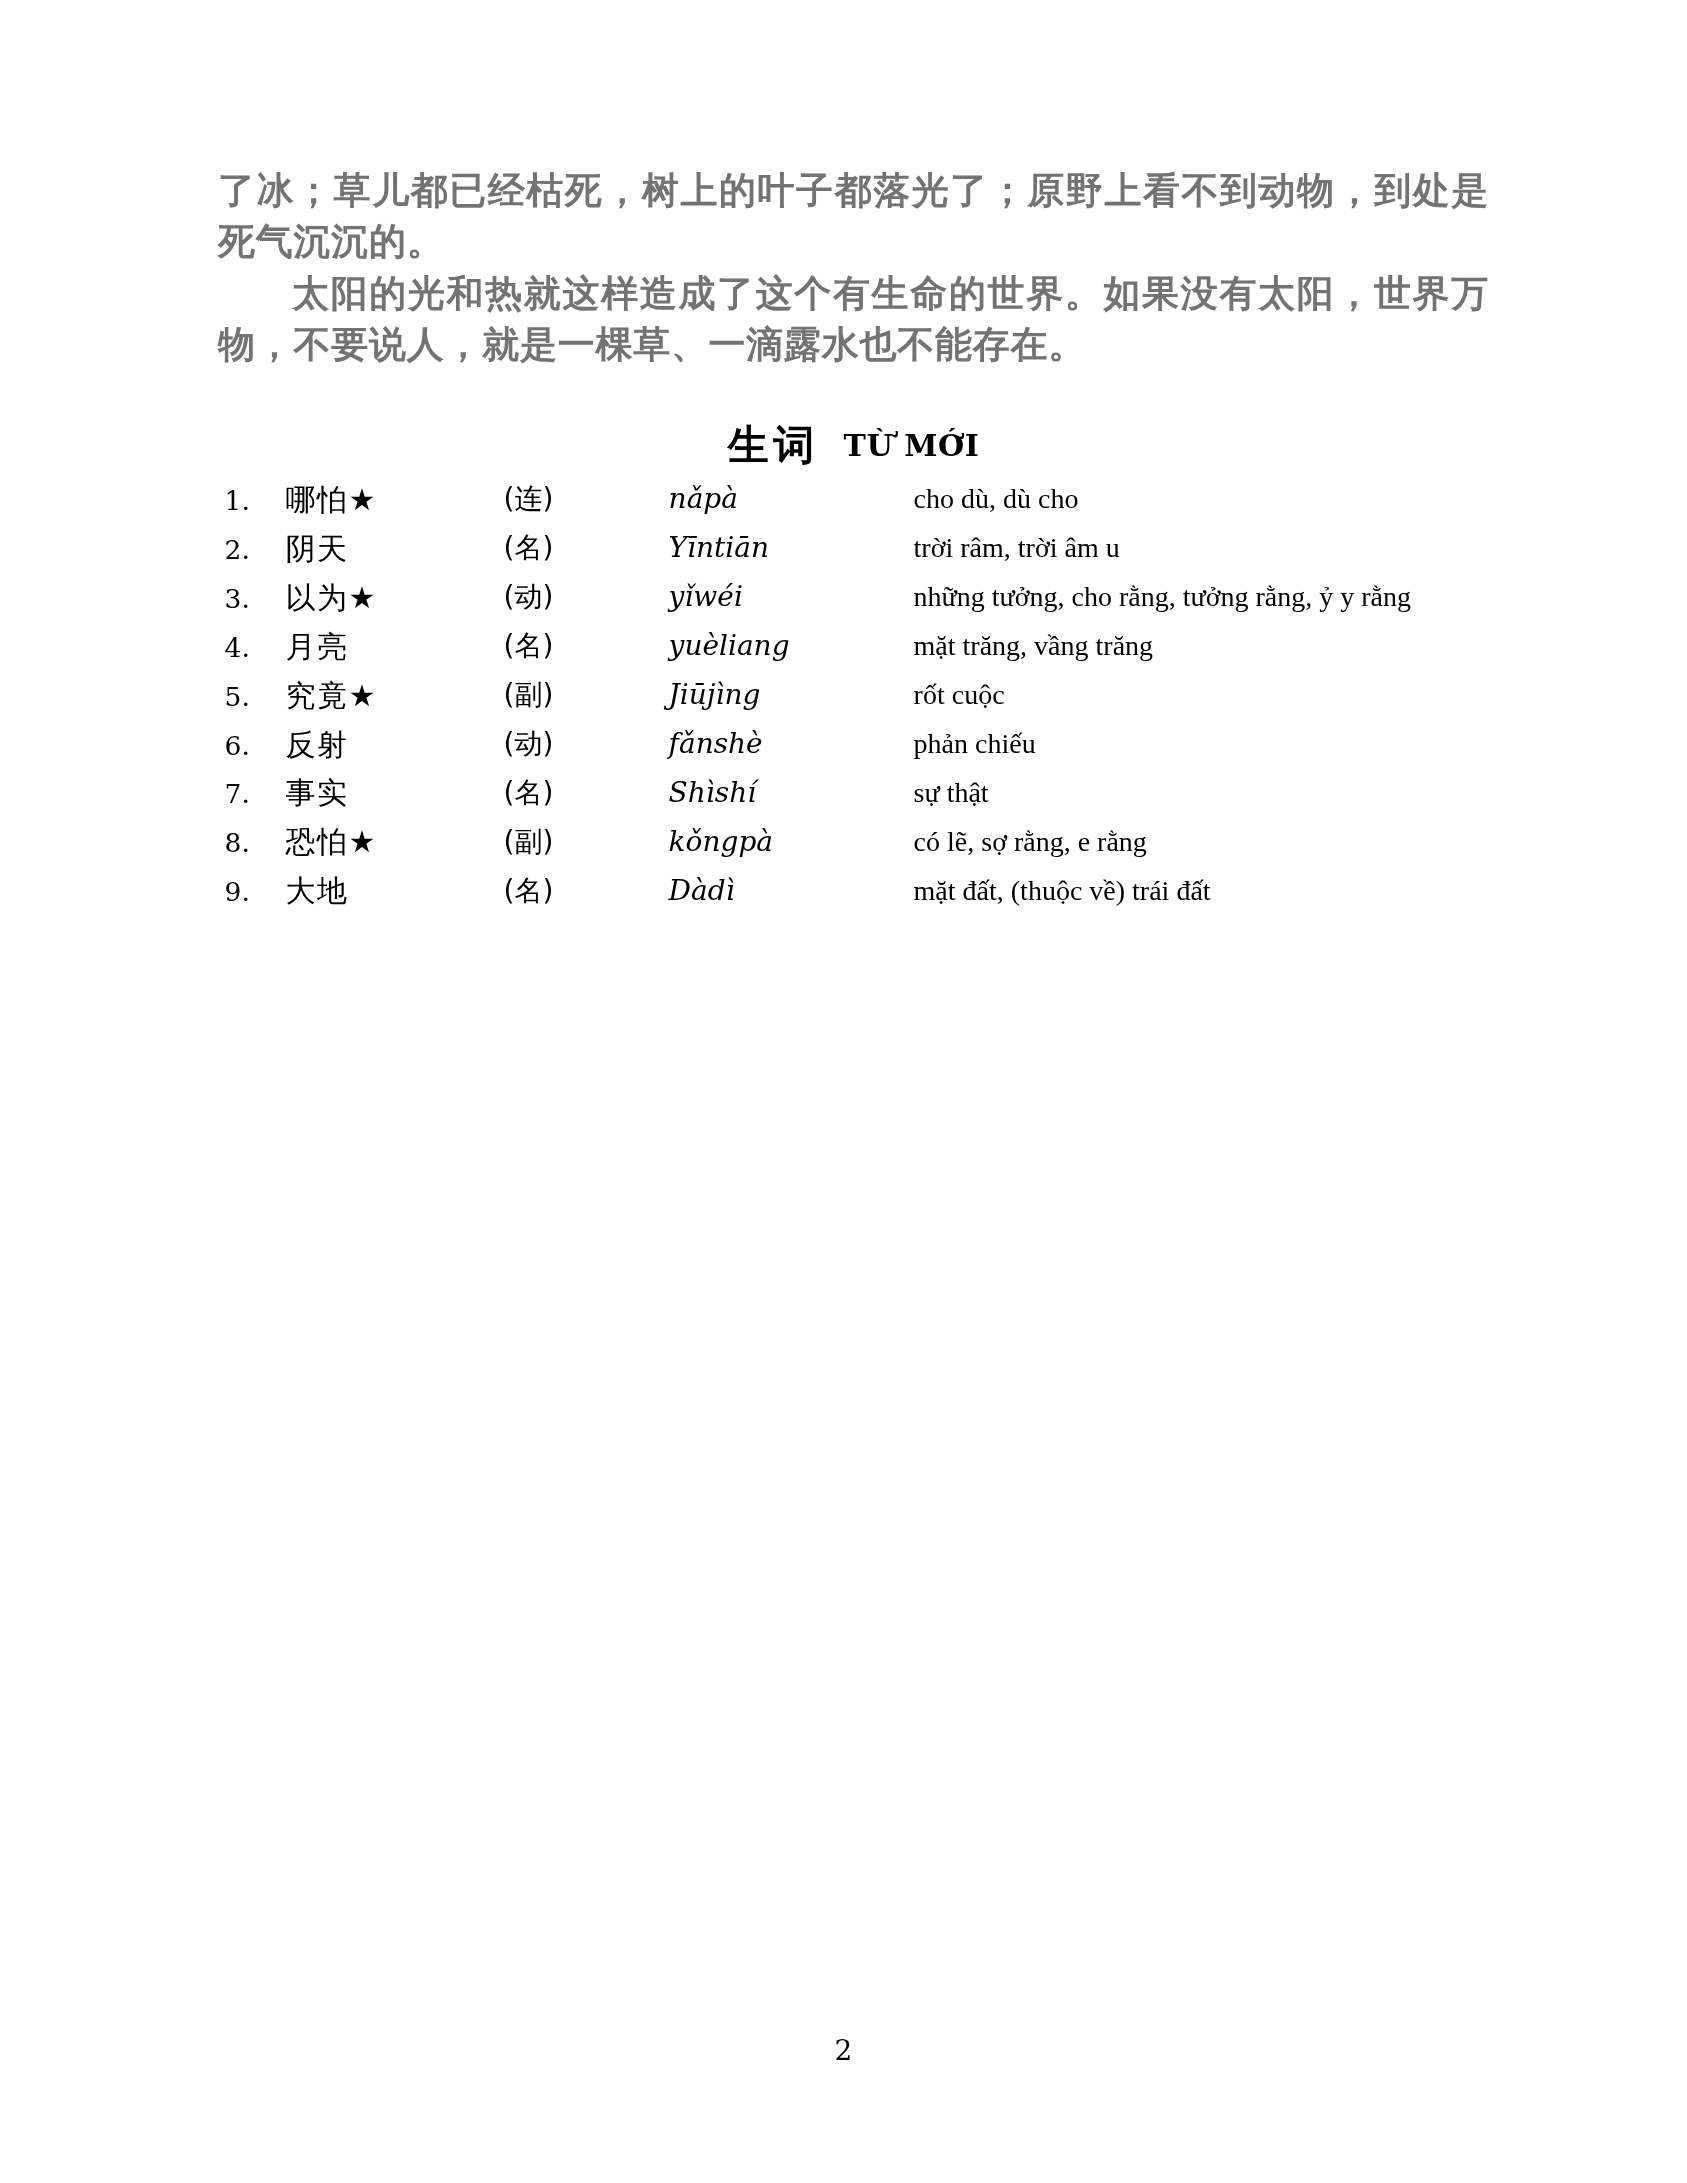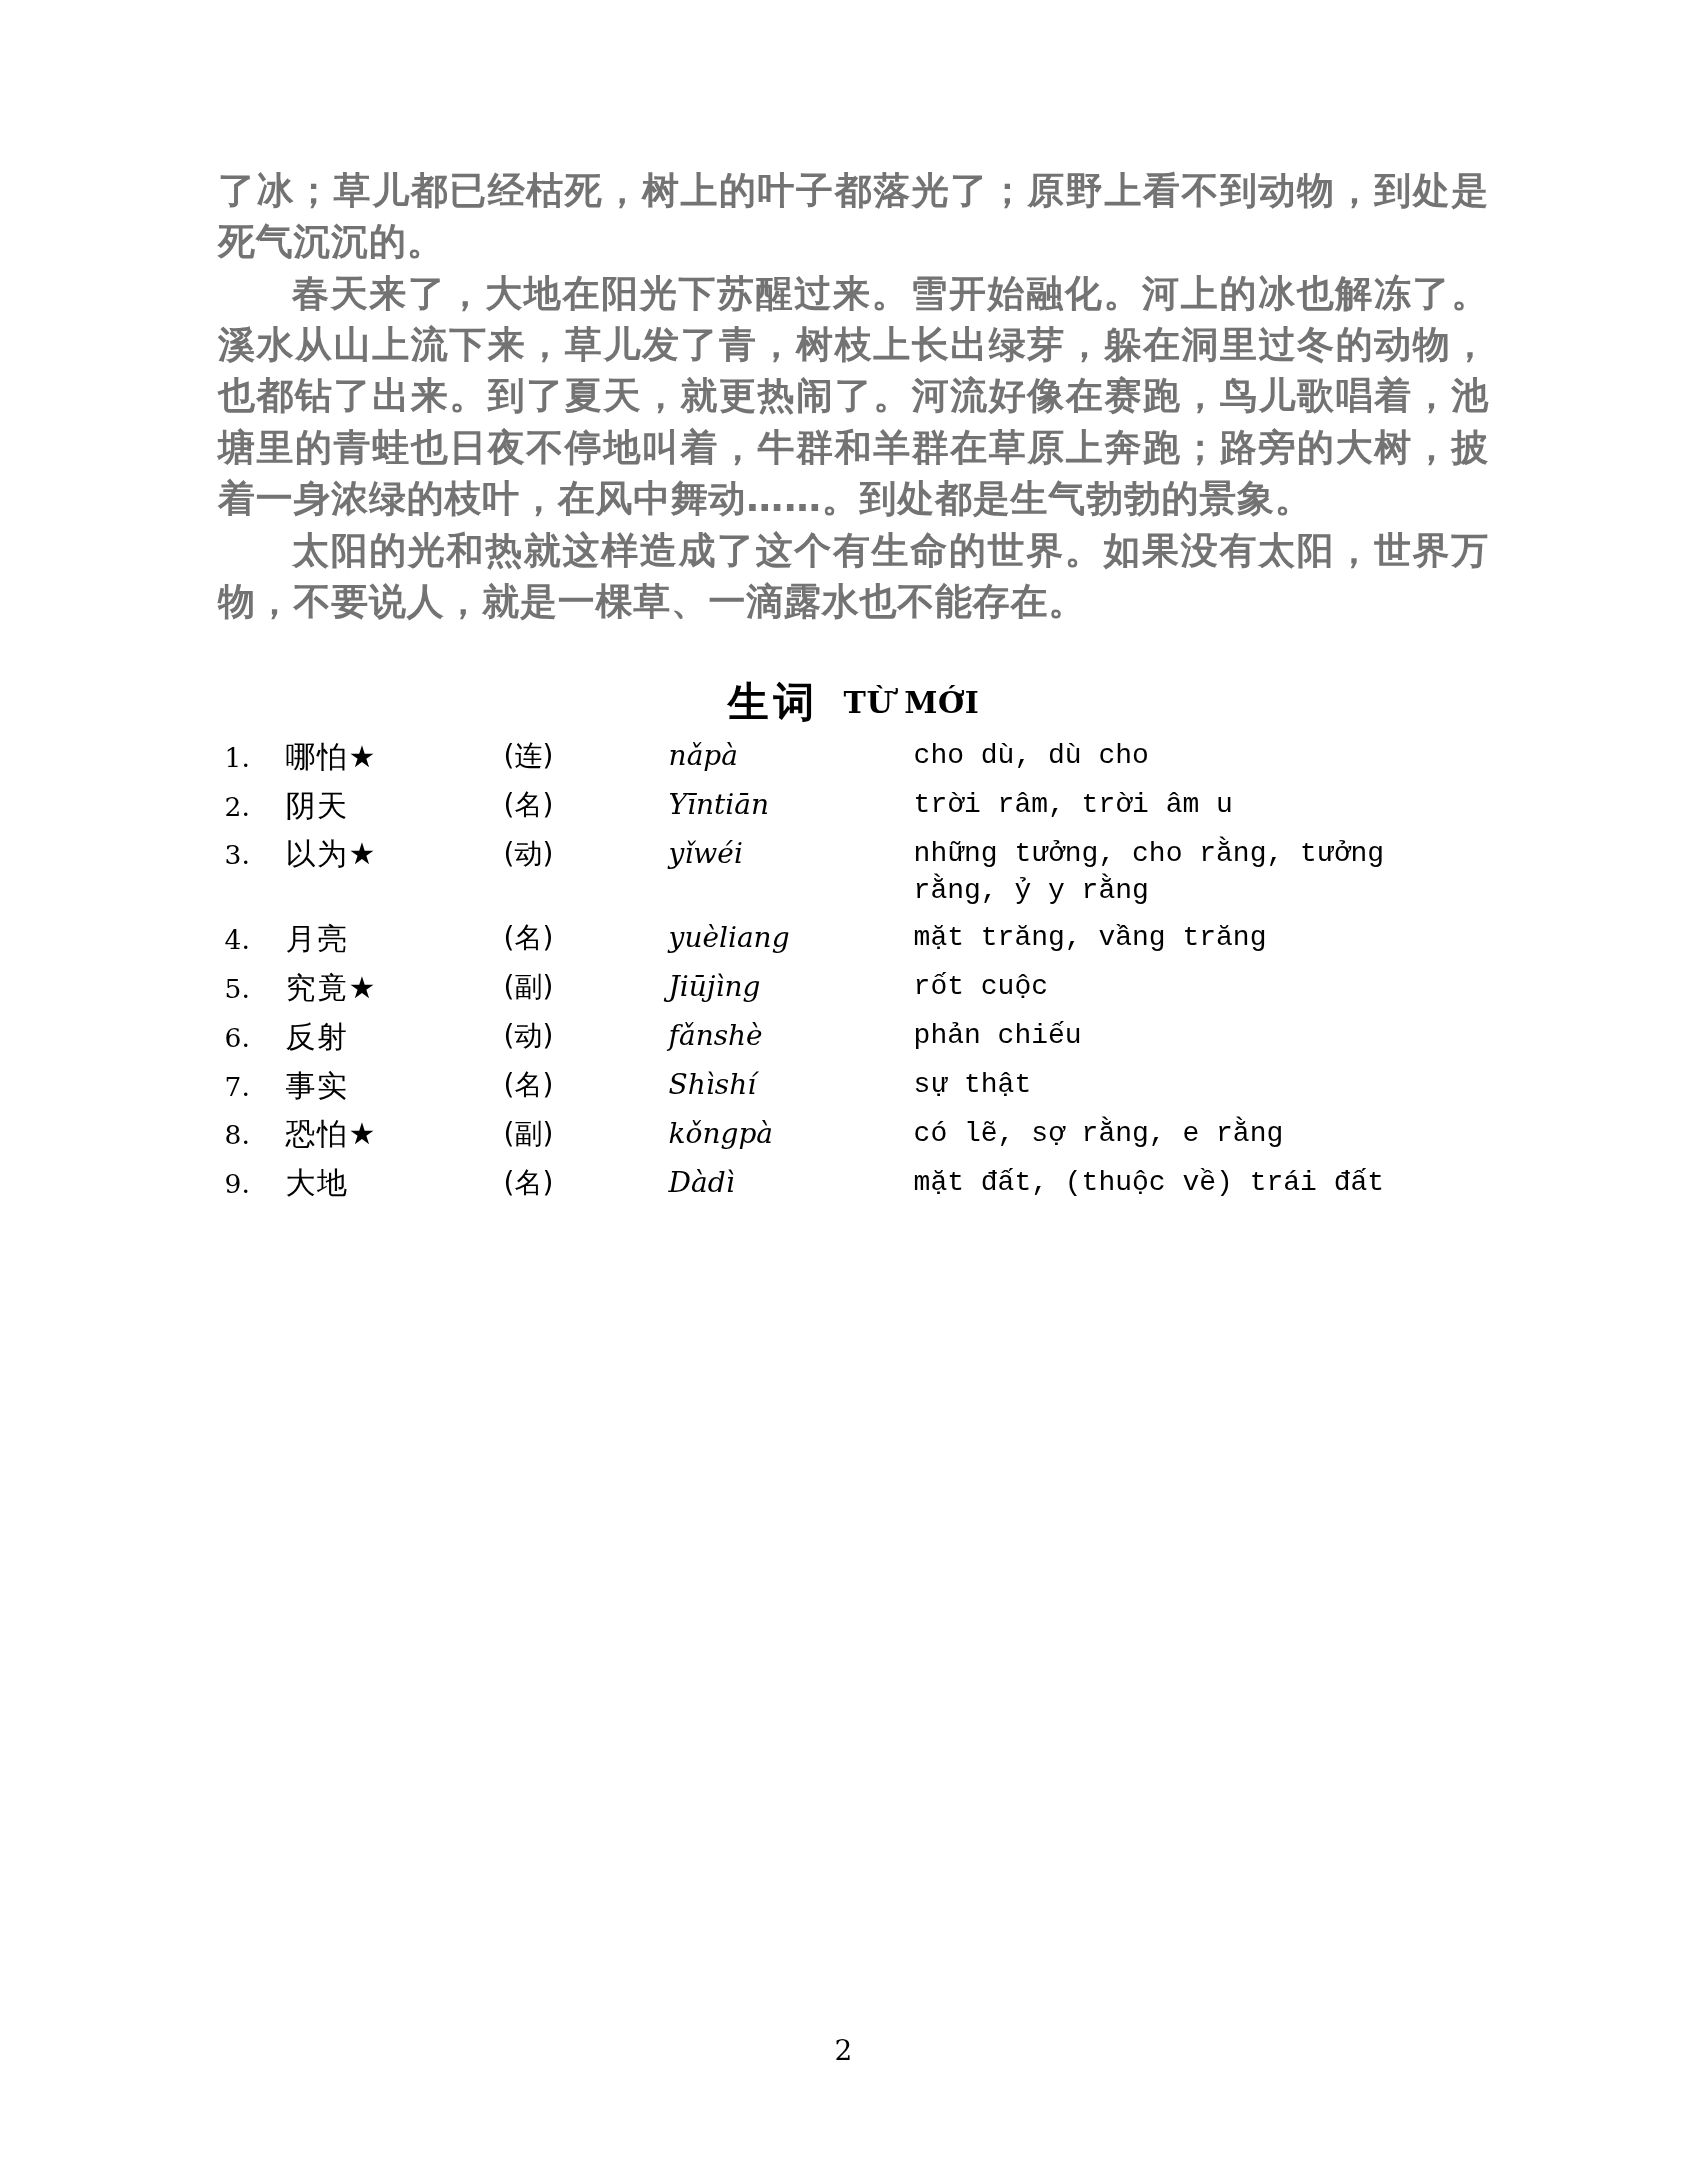--- a/index.html
+++ b/index.html
@@ -99,21 +99,21 @@
   }
   td.c-pinyin {
     width: 245px;
     font-family: "DejaVu Serif", serif;
     font-size: 28px;
     white-space: nowrap;
     padding-top: 1.3px;
     font-style: italic;
   }
   td.c-meaning {
-    font-family: Liberation Mono, monospace;
+    font-family: Liberation Serif, serif;
     font-size: 28px;
     padding-top: 1.3px;
     padding-right: 13.2px;
   }
   
   .page-number {
     position: absolute;
     left: 0;
     right: 0;
     bottom: 116px;
@@ -123,21 +123,20 @@
     color: #000;
   }
 </style>
 </head>
 <body>
 
 <div class="page">
 
   <div class="body-text">
     <p class="para">了冰；草儿都已经枯死，树上的叶子都落光了；原野上看不到动物，到处是死气沉沉的。</p>
-    <p class="para indent">春天来了，大地在阳光下苏醒过来。雪开始融化。河上的冰也解冻了。溪水从山上流下来，草儿发了青，树枝上长出绿芽，躲在洞里过冬的动物，也都钻了出来。到了夏天，就更热闹了。河流好像在赛跑，鸟儿歌唱着，池塘里的青蛙也日夜不停地叫着，牛群和羊群在草原上奔跑；路旁的大树，披着一身浓绿的枝叶，在风中舞动……。到处都是生气勃勃的景象。</p>
     <p class="para indent">太阳的光和热就这样造成了这个有生命的世界。如果没有太阳，世界万物，不要说人，就是一棵草、一滴露水也不能存在。</p>
   </div>
 
   <div class="section-head">
     <span class="cn">生词</span><span class="vn">TỪ MỚI</span>
   </div>
 
   <table class="vocab">
     <tbody>
       <tr>

